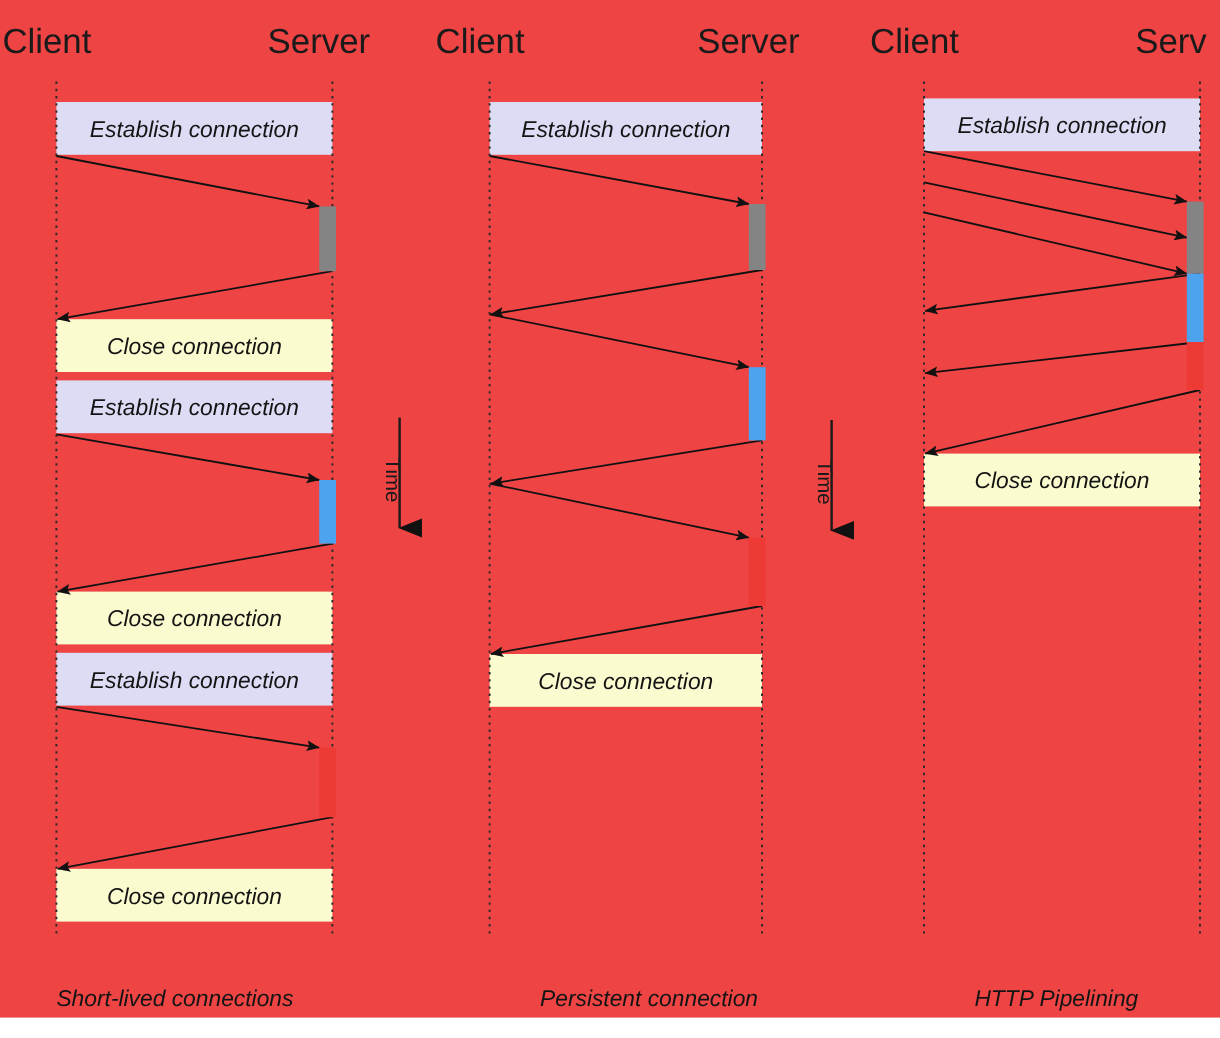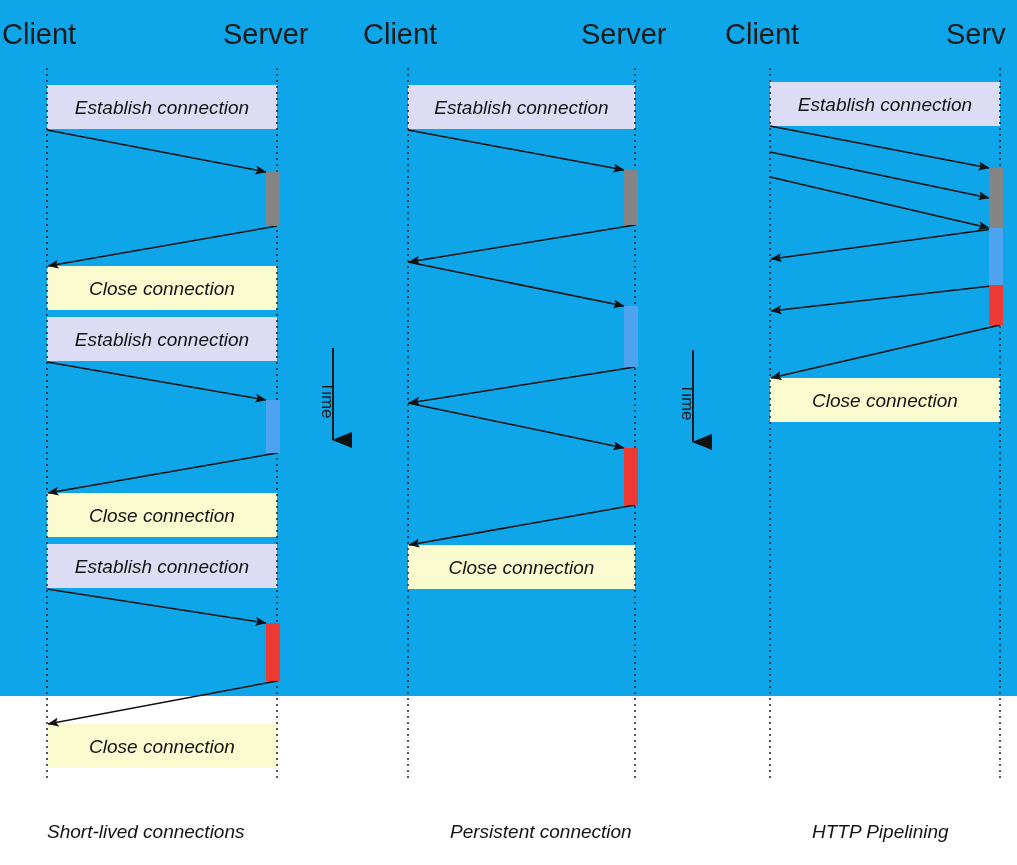--- a/index.html
+++ b/index.html
@@ -9,22 +9,22 @@
   }
   body {
     width: 1017px;
     height: 865px;
     overflow: hidden;
     font-family: "Liberation Sans", sans-serif;
   }
   #canvas {
     position: relative;
     width: 1017px;
-    height: 696px;
-    background: #0ea5e9;
+    height: 848px;
+    background: #ef4444;
   }
   svg#diagram {
     position: absolute;
     left: 0;
     top: 0;
     width: 1017px;
     height: 865px;
     display: block;
   }
   .role-label {

